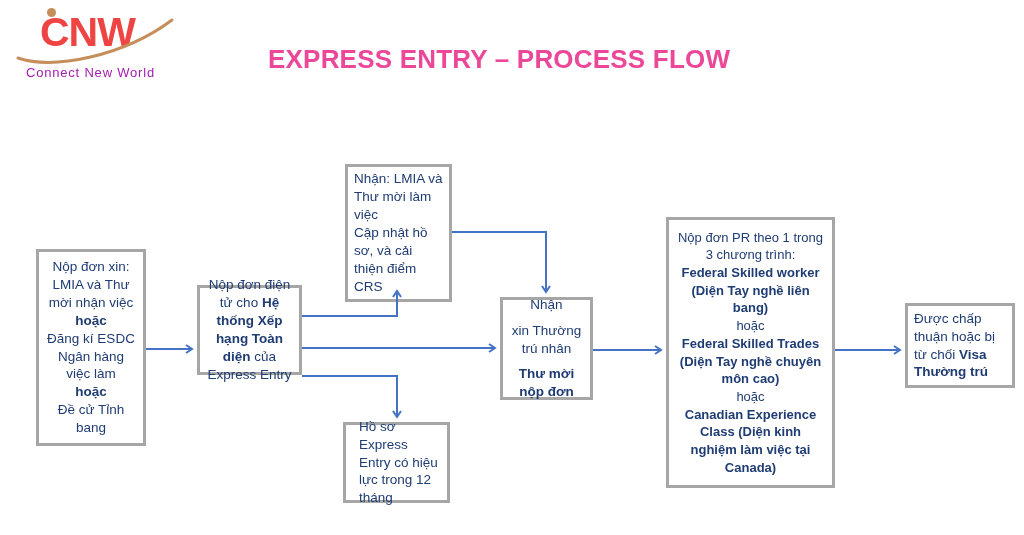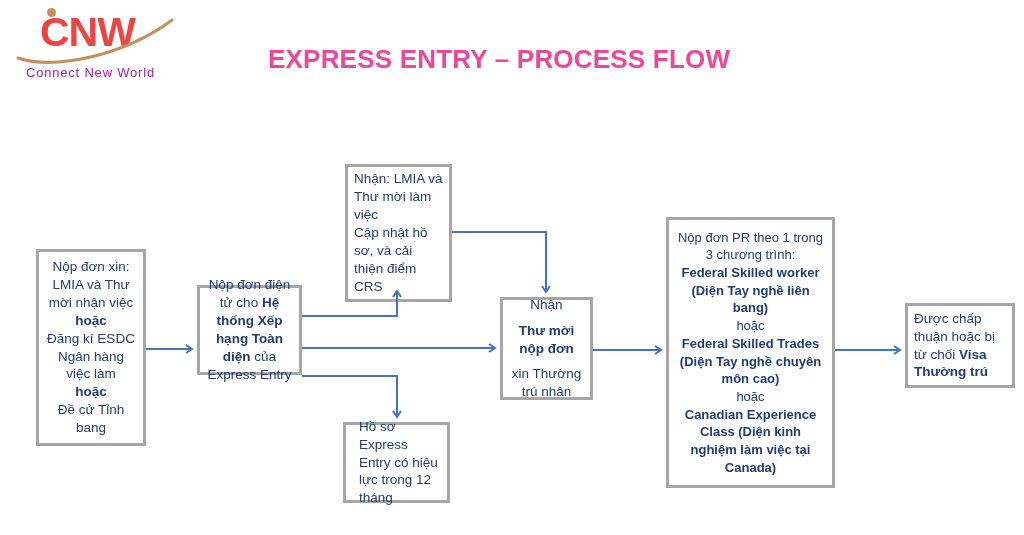--- a/index.html
+++ b/index.html
@@ -72,22 +72,22 @@
   </div>
 <div class="box b2 align-left">
     <div><span>Nhận: LMIA và Thư mời làm việc</span></div>
     <div><span>Cập nhật hồ sơ, và cải thiện điểm CRS</span></div>
   </div>
 <div class="box b3 align-left">
     <div><span>Hồ sơ Express Entry có hiệu lực trong 12 tháng</span></div>
   </div>
 <div class="box b4">
     <div><span>Nhận</span></div>
+    <div><span>xin Thường trú nhân</span></div>
     <div><span class="bold">Thư mời nộp đơn</span></div>
-    <div><span>xin Thường trú nhân</span></div>
   </div>
 <div class="box b5">
     <div><span>Nộp đơn PR theo 1 trong 3 chương trình:</span></div>
     <div><span class="bold">Federal Skilled worker (Diện Tay nghề liên bang)</span></div>
     <div><span>hoặc</span></div>
     <div><span class="bold">Federal Skilled Trades (Diện Tay nghề chuyên môn cao)</span></div>
     <div><span>hoặc</span></div>
     <div><span class="bold">Canadian Experience Class (Diện kinh nghiệm làm việc tại Canada)</span></div>
   </div>
 <div class="box b6 align-left">

